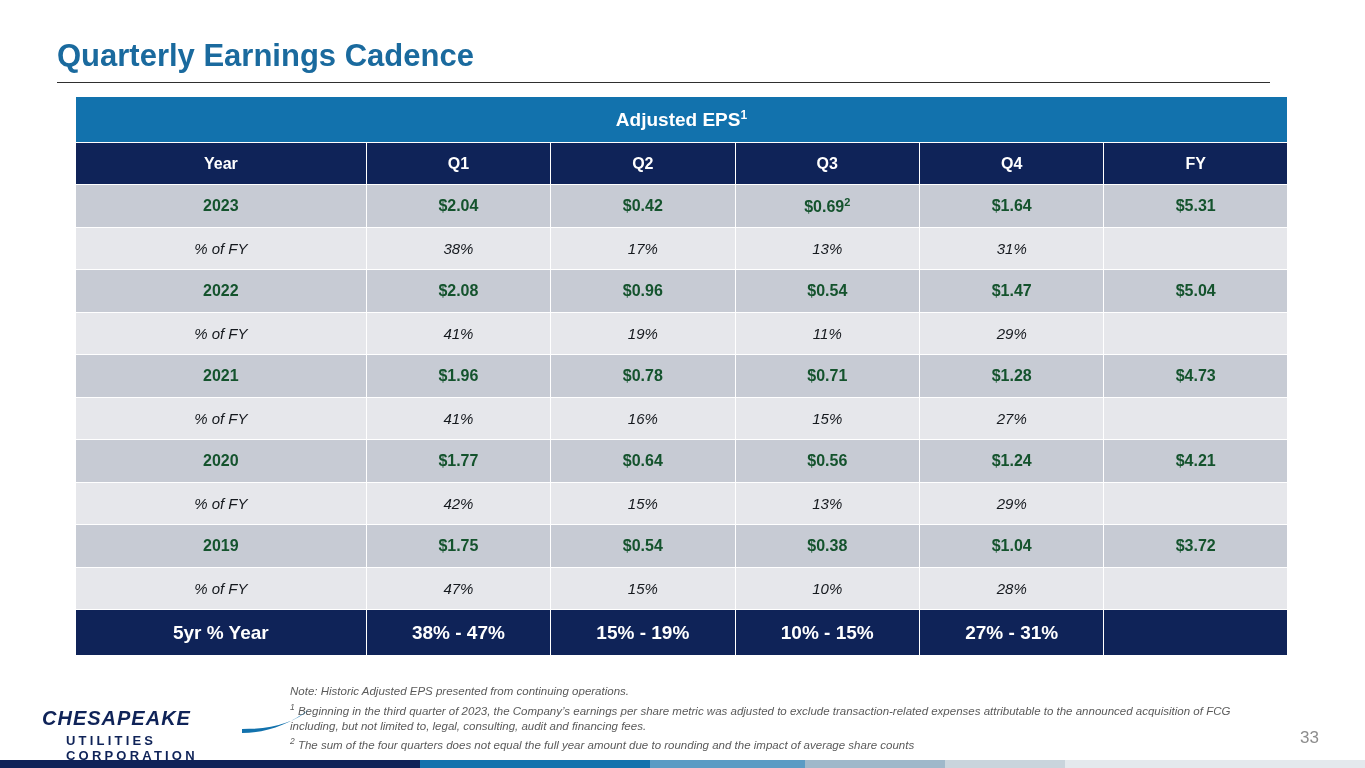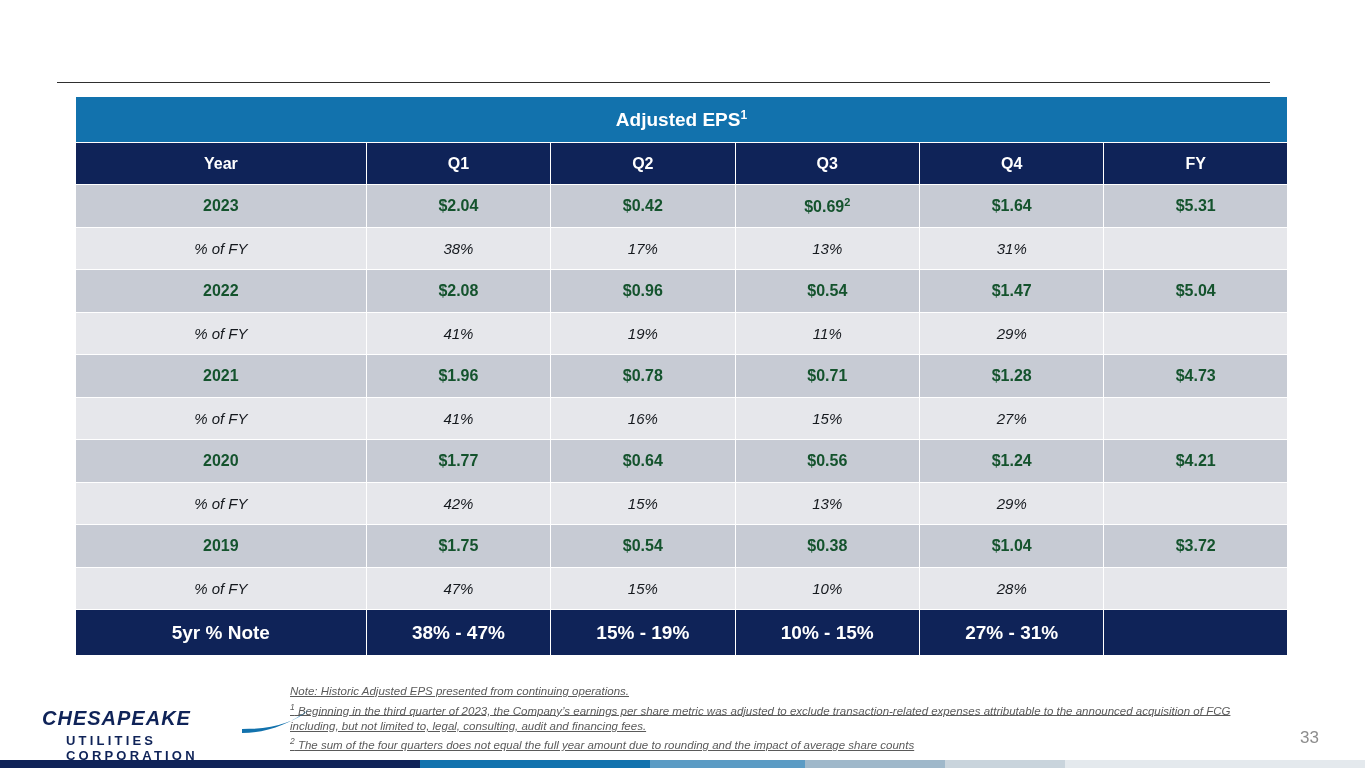--- a/index.html
+++ b/index.html
@@ -98,21 +98,20 @@
   col.c-fy   { width:183px; }
 
   .notes {
     position:absolute;
     left:290px; top:684px;
     width:950px;
     color:#5a5a5a;
     font-size:11.5px;
     font-style:italic;
     line-height:15.5px;
-    text-decoration:underline;
   }
   .notes .note-line sup { font-size:8.5px; vertical-align:super; font-style:italic; }
 
   .logo {
     position:absolute;
     left:42px; top:705px;
     width:230px; height:48px;
   }
   .logo .word {
     font-family:"Liberation Sans", sans-serif;
@@ -150,20 +149,21 @@
     width:1365px; height:8px;
     display:flex;
   }
   .footer-bar span { height:8px; display:block; }
 </style>
 </head>
 <body>
 
 <div class="slide">
 
+  <div class="title">Quarterly Earnings Cadence</div>
   <div class="title-rule"></div>
 
   <div class="tablewrap">
     <table class="eps">
       <colgroup>
         <col class="c-year">
           <col class="c-q">
           <col class="c-q">
           <col class="c-q">
           <col class="c-q">
@@ -257,21 +257,21 @@
         </tr>
         <tr class="pctrow">
           <td>% of FY</td>
           <td>47%</td>
           <td>15%</td>
           <td>10%</td>
           <td>28%</td>
           <td class="empty"></td>
         </tr>
         <tr class="bandrow">
-          <td>5yr % Note</td>
+          <td>5yr % Year</td>
           <td>38% - 47%</td>
           <td>15% - 19%</td>
           <td>10% - 15%</td>
           <td>27% - 31%</td>
           <td class="empty"></td>
         </tr>
       </tbody>
     </table>
   </div>
 

